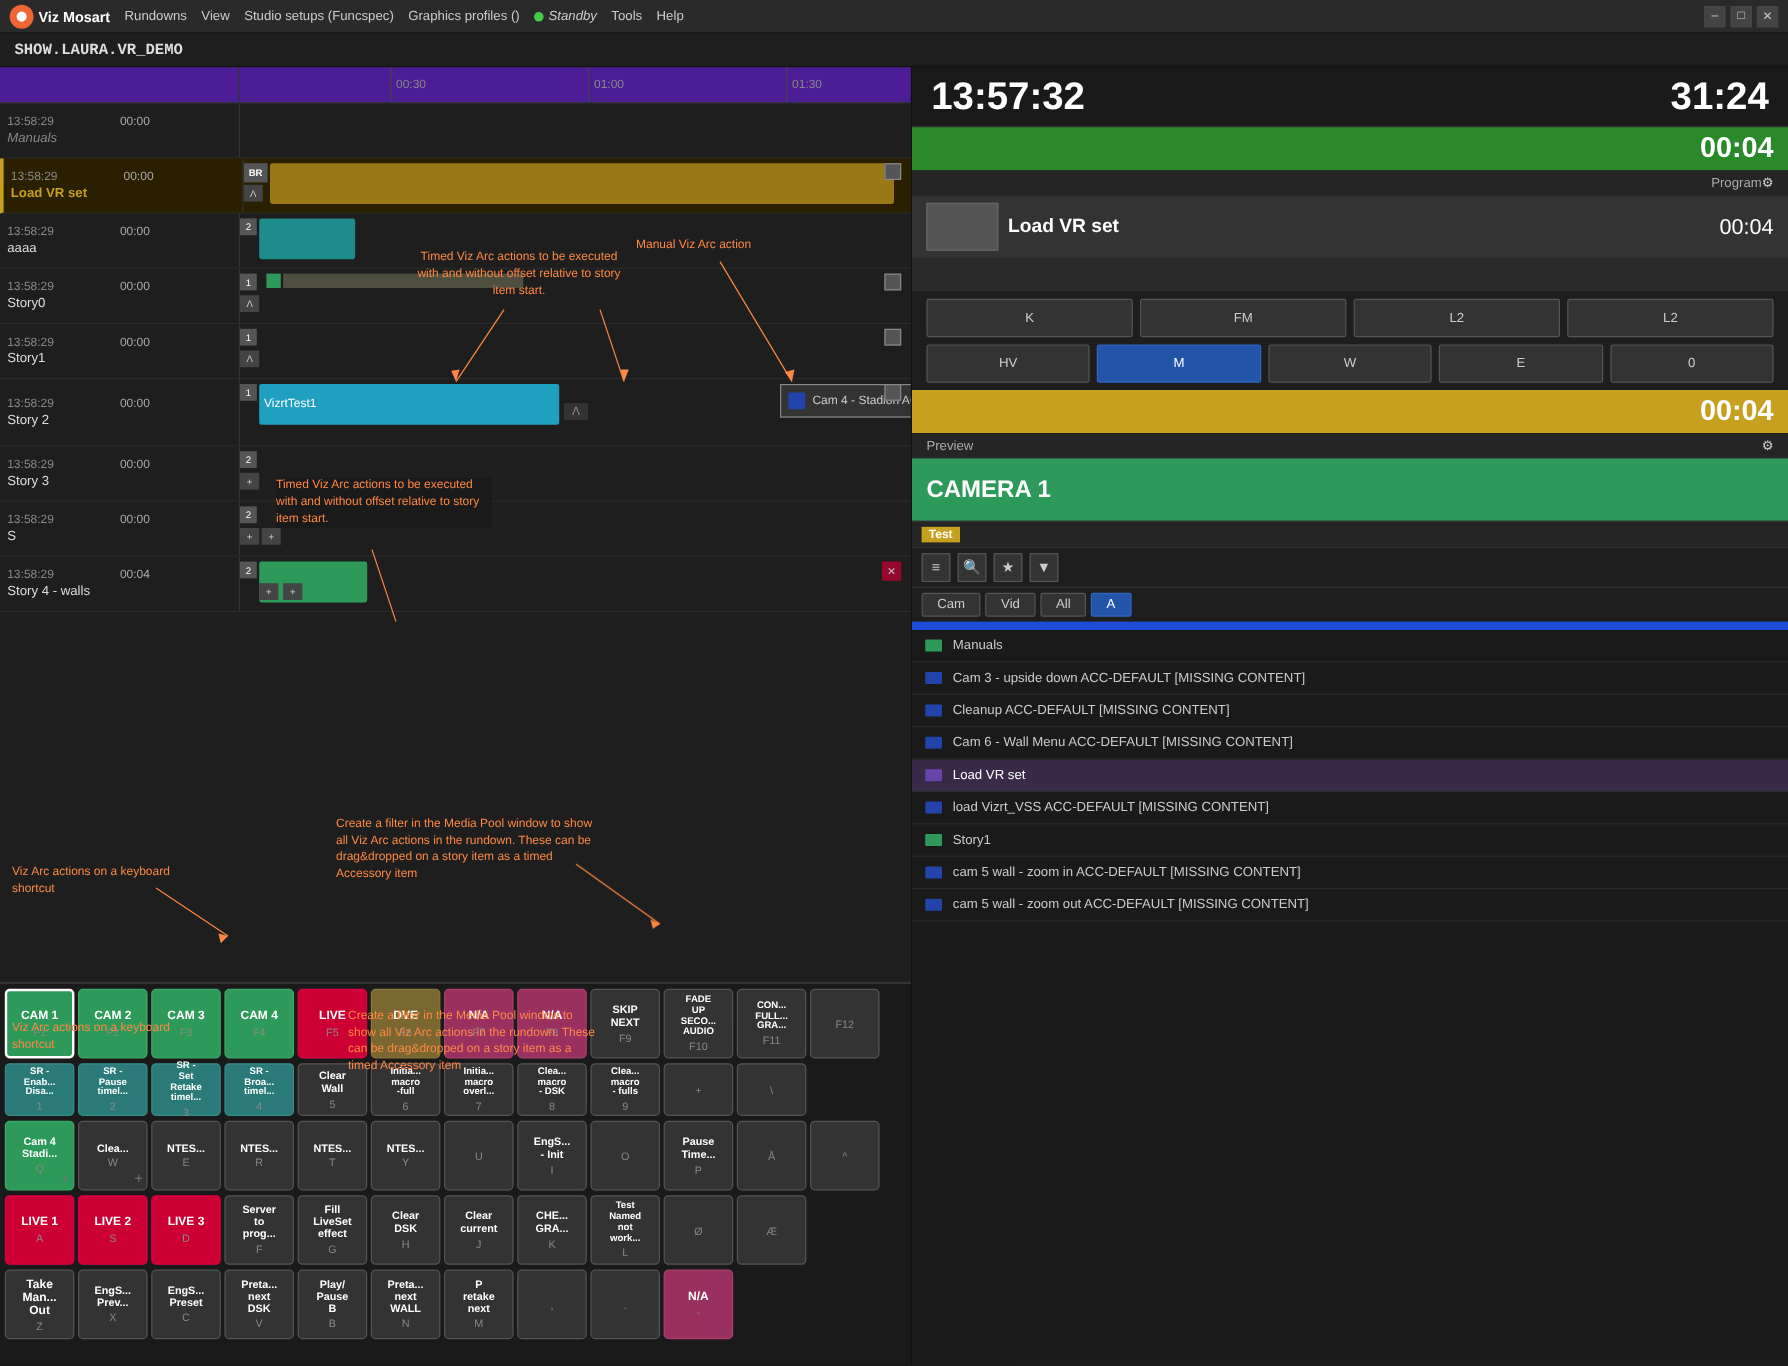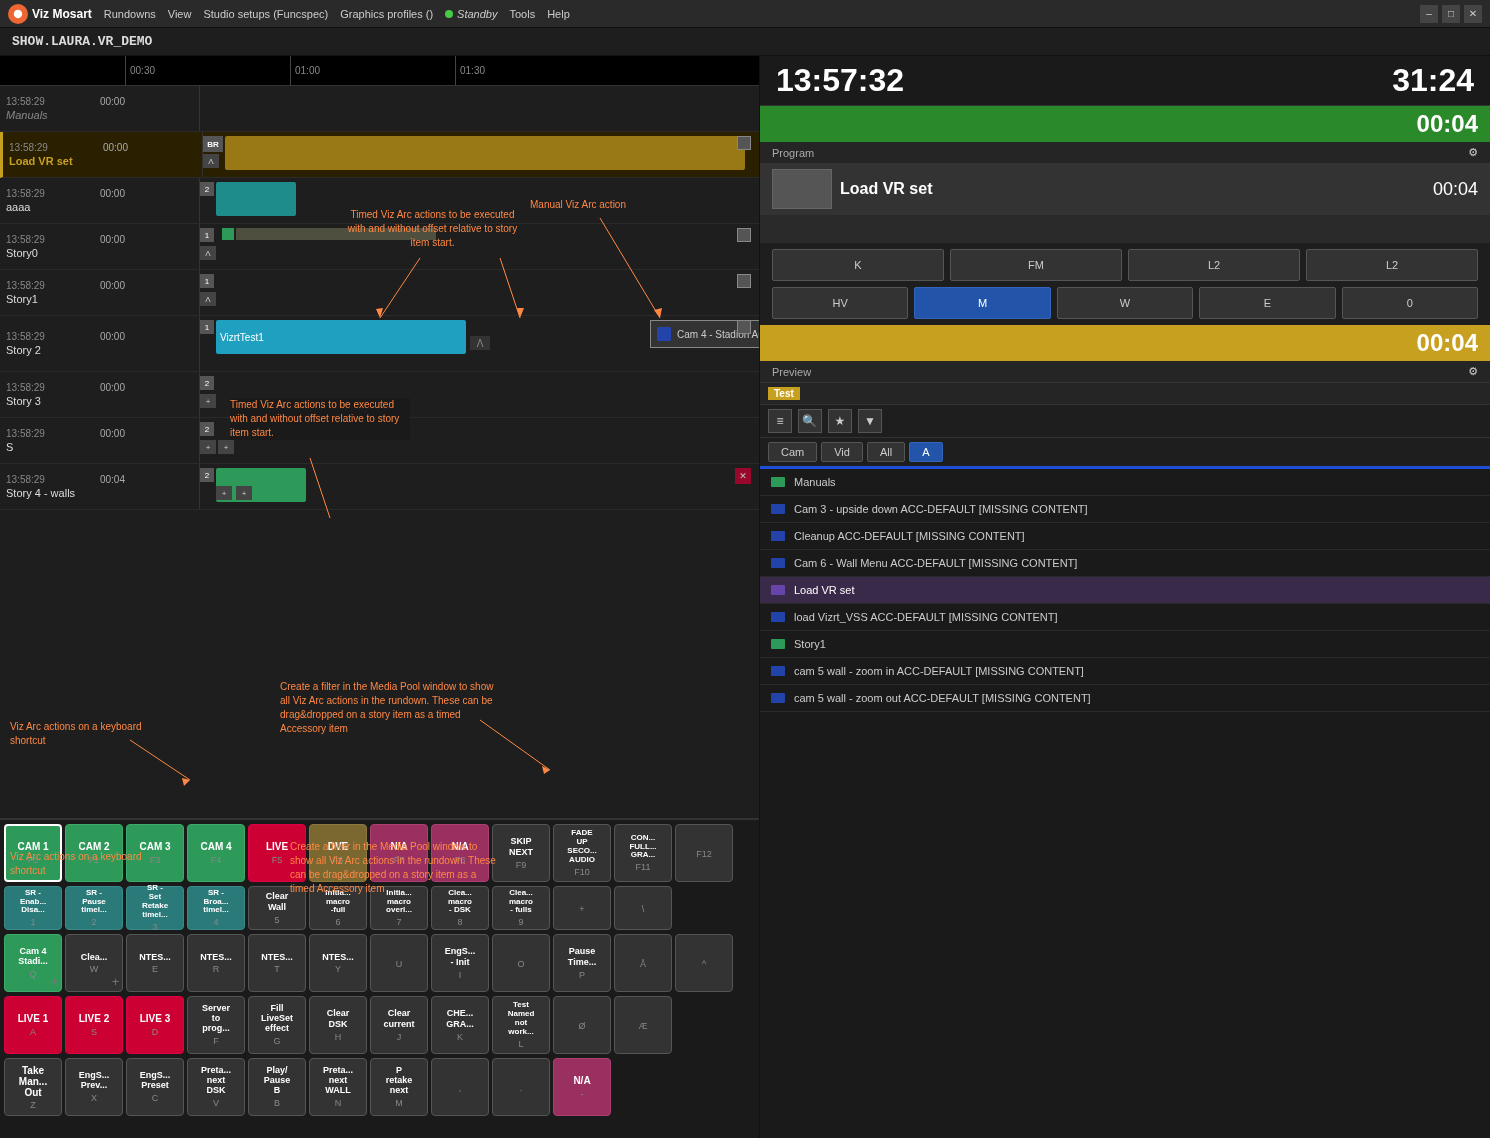--- a/index.html
+++ b/index.html
@@ -20,21 +20,21 @@
     
     #app-title { background: #1e1e1e; padding: 6px 12px; font-size: 13px; font-weight: bold; color: #ddd; border-bottom: 1px solid #111; font-family: Liberation Mono, monospace; }
 
     
     #main { display: flex; height: calc(1138px - 56px); }
 
     
     #timeline-panel { width: 760px; display: flex; flex-direction: column; border-right: 1px solid #111; }
 
     
-    #timeline-header { height: 30px; background: #000000; border-bottom: 1px solid #333; display: flex; position: relative; flex-direction: column; }
+    #timeline-header { height: 30px; background: #4c1d95; border-bottom: 1px solid #333; display: flex; position: relative; }
     .timeline-time-marker { position: absolute; top: 0; height: 100%; display: flex; align-items: center; font-size: 10px; color: #888; border-left: 1px solid #444; padding-left: 4px; }
 
     
     #rundown { flex: 1; overflow-y: auto; background: #1e1e1e; }
     .rundown-row { display: flex; height: 46px; border-bottom: 1px solid #2a2a2a; }
     .rundown-row.active { background: #2a2a1a; }
     .row-info { width: 200px; min-width: 200px; display: flex; flex-direction: column; justify-content: center; padding: 2px 6px; border-right: 1px solid #333; }
     .row-time { font-size: 10px; color: #888; display: flex; gap: 8px; }
     .row-duration { color: #aaa; margin-left: 47px; }
     .row-name { font-size: 11px; color: #ddd; margin-top: 2px; }
@@ -59,21 +59,21 @@
 
     
     #clock-area { display: flex; align-items: center; justify-content: space-between; padding: 4px 16px; background: #1a1a1a; border-bottom: 1px solid #333; height: 50px; }
     #clock-left { font-size: 32px; font-weight: bold; color: #fff; }
     #clock-right { font-size: 32px; font-weight: bold; color: #fff; }
 
     
     #program-section { background: #1e1e1e; }
     #program-bar { background: #2a8a2a; height: 36px; display: flex; align-items: center; justify-content: flex-end; padding: 0 12px; }
     #program-bar .prog-timer { font-size: 24px; font-weight: bold; color: #fff; }
-    #program-header { display: flex; align-items: center; justify-content: space-between; padding: 4px 12px; background: #252525; }
+    #program-header { display: flex; align-items: center; justify-content: flex-end; padding: 4px 12px; background: #252525; }
     #program-header .prog-title { font-size: 11px; color: #aaa; }
     #program-content { display: flex; align-items: center; background: #333; height: 52px; padding: 0 12px; gap: 8px; }
     #program-content .thumb { width: 60px; height: 40px; background: #555; border: 1px solid #666; }
     #program-content .prog-name { flex: 1; font-size: 16px; color: #fff; font-weight: bold; }
     #program-content .prog-dur { font-size: 18px; color: #fff; }
     #program-extra { height: 28px; background: #2a2a2a; }
 
     
     #buttons-row { display: flex; gap: 6px; padding: 6px 12px; background: #1e1e1e; }
     .prog-btn { flex: 1; height: 32px; background: #333; border: 1px solid #555; color: #ccc; cursor: pointer; font-size: 11px; border-radius: 2px; }
@@ -92,21 +92,21 @@
     #preview-xpoint { background: #1a1a1a; height: 38px; display: flex; align-items: center; padding: 0 12px; gap: 8px; }
     #preview-xpoint .xpoint-label { color: #888; font-size: 11px; }
     #preview-xpoint .xpoint-val { background: #333; padding: 2px 8px; font-size: 11px; color: #ccc; }
 
     
     #media-pool { flex: 1; border-top: 1px solid #333; display: flex; flex-direction: column; overflow: hidden; }
     #media-pool-header { display: flex; align-items: center; padding: 4px 8px; gap: 4px; background: #252525; border-bottom: 1px solid #333; }
     #media-pool-header .pool-label { background: #c8a020; color: #fff; font-size: 10px; font-weight: bold; padding: 1px 6px; }
     #media-pool-toolbar { display: flex; align-items: center; padding: 4px 8px; gap: 6px; background: #1e1e1e; border-bottom: 1px solid #333; }
     .pool-tool-btn { width: 24px; height: 24px; background: #333; border: 1px solid #555; color: #ccc; cursor: pointer; display: flex; align-items: center; justify-content: center; font-size: 12px; }
-    #media-pool-tabs { display: flex; gap: 4px; padding: 4px 8px; background: #1e1e1e; border-bottom: 3px solid #1d4ed8; }
+    #media-pool-tabs { display: flex; gap: 4px; padding: 4px 8px; background: #1e1e1e; border-bottom: 7px solid #1d4ed8; }
     .pool-tab { padding: 3px 12px; background: #333; border: 1px solid #555; color: #ccc; cursor: pointer; font-size: 11px; border-radius: 2px; }
     .pool-tab.active { background: #2255aa; color: #fff; border-color: #3366bb; }
     #media-pool-list { flex: 1; overflow-y: auto; }
     .pool-item { display: flex; align-items: center; gap: 8px; padding: 5px 10px; border-bottom: 1px solid #2a2a2a; cursor: pointer; }
     .pool-item.selected { background: #2a3a2a; }
     .pool-item .item-icon { width: 16px; height: 16px; display: flex; align-items: center; justify-content: center; }
     .icon-green-rect { width: 14px; height: 10px; background: #2d9a5a; border-radius: 1px; }
     .icon-purple-rect { width: 14px; height: 10px; background: #6644aa; border-radius: 1px; }
     .pool-item .item-text { font-size: 11px; color: #ccc; }
     .pool-item.selected .item-text { color: #fff; }
@@ -608,20 +608,23 @@
 
     <div id="timer-bar">
       <span class="timer-num">00:04</span>
     </div>
 
     <div id="preview-section">
       <div id="preview-header">
         <span class="prev-title">Preview</span>
         <span>⚙</span>
       </div>
+      <div id="preview-content">
+        <span class="prev-name">CAMERA 1</span>
+      </div>
     </div>
 
     <div id="media-pool">
       <div id="media-pool-header">
         <span class="pool-label">Test</span>
       </div>
       <div id="media-pool-toolbar">
         <button class="pool-tool-btn">≡</button>
         <button class="pool-tool-btn">🔍</button>
         <button class="pool-tool-btn">★</button>

